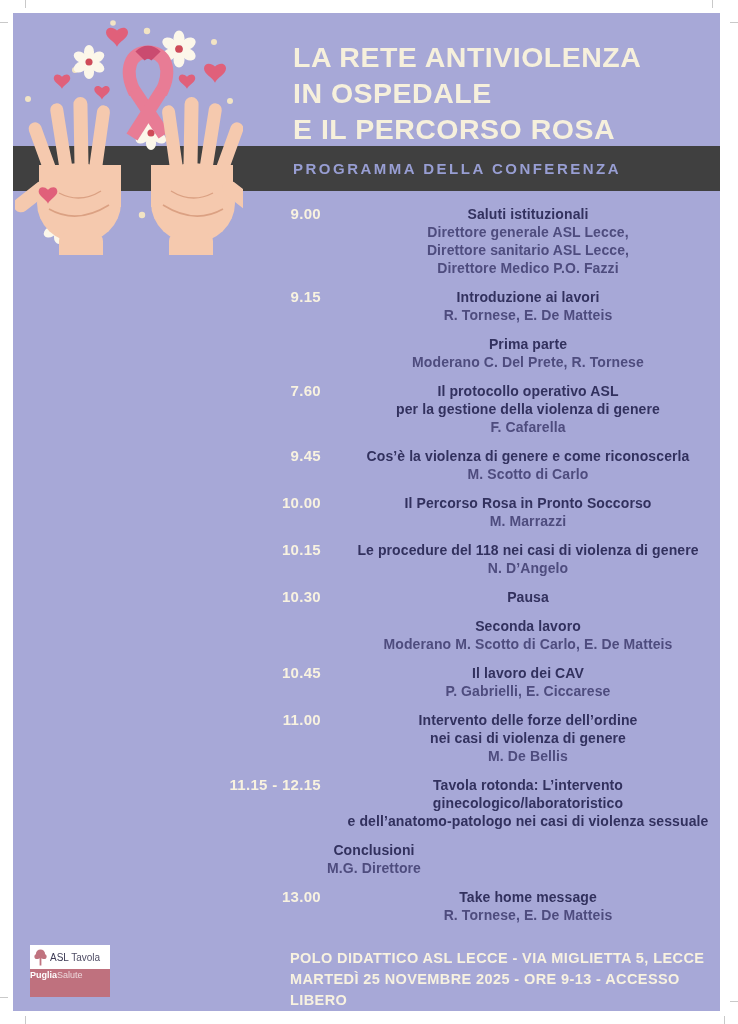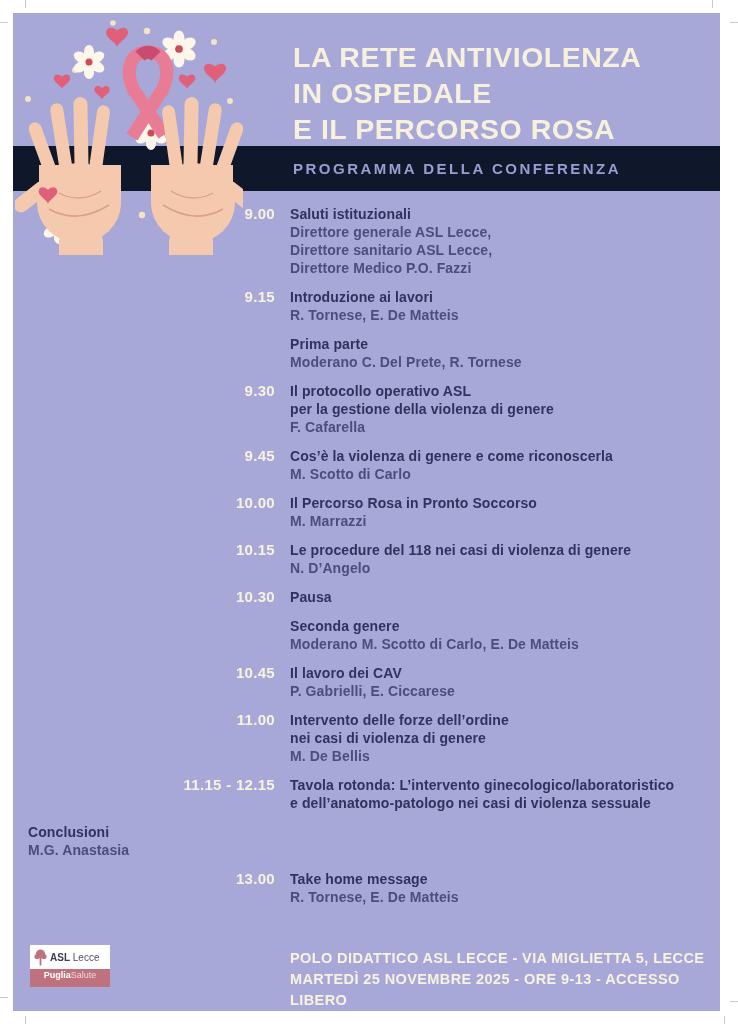--- a/index.html
+++ b/index.html
@@ -13,58 +13,58 @@
     background:#a7a8d7;overflow:hidden;
   }
   
   .title{
     position:absolute;left:280px;top:26px;
     font-size:28.5px;line-height:36px;font-weight:800;color:#f6f0dc;
     letter-spacing:.5px;z-index:2;
   }
   .band{
     position:absolute;left:0;top:133px;width:100%;height:45px;
-    background:#0f172a;z-index:1;
+    background:#404040;z-index:1;
   }
   .subtitle{
     position:absolute;left:280px;top:0;line-height:45px;
     font-size:15px;font-weight:700;color:#989ed3;letter-spacing:2.5px;
   }
   .illus{position:absolute;left:2px;top:2px;z-index:3;}
   
   .schedule{position:relative;padding-top:192px;z-index:2;}
   .row{display:flex;margin-bottom:11px;}
   .time{
     flex:0 0 262px;text-align:right;font-size:15px;font-weight:700;
-    color:#f8f2e0;letter-spacing:.3px;line-height:18px;
-  }
-  .info{margin-left:15px;flex:1;}
+    color:#f8f2e0;letter-spacing:.3px;line-height:18px;margin-left:46px;
+  }
+  .info{margin-left:15px;flex:1;text-align:center;}
   .s-title{
     font-size:14px;font-weight:700;color:#32315e;line-height:18px;
     white-space:pre-line;letter-spacing:.1px;
   }
   .s-speakers{
     font-size:14px;font-weight:700;color:#4e4c7e;line-height:18px;
     white-space:pre-line;letter-spacing:.1px;
   }
   
   .footer{position:absolute;left:0;top:930px;width:100%;height:60px;z-index:2;}
   .venue{
     position:absolute;left:277px;top:5px;font-size:14.5px;font-weight:700;
     color:#f8f2e0;line-height:21px;letter-spacing:.4px;
   }
   .logo{position:absolute;left:17px;top:2px;width:80px;}
   .logo-top{
     background:#ffffff;height:24px;display:flex;align-items:center;
     gap:3px;padding:0 4px;
   }
   .logo-org{font-size:10px;color:#504e66;}
-  .logo-org b{font-weight:700;color:#3c3a54;}
+  .logo-org b{font-weight:400;color:#3c3a54;}
   .logo-bar{
-    background:#bf717e;height:18px;text-align:center;font-size:9px;
+    background:#bf717e;height:28px;text-align:left;font-size:9px;
     line-height:13px;color:#ffffff;
   }
   .logo-bar .light{color:rgba(255,255,255,.72);}
 </style>
 </head>
 <body>
 
 <div class="crop" style="left:25px;top:0;width:1px;height:8px;"></div>
 <div class="crop" style="left:0;top:22px;width:8px;height:1px;"></div>
 <div class="crop" style="left:712px;top:0;width:1px;height:8px;"></div>
@@ -181,21 +181,21 @@
 
     <div class="row">
       <div class="time"></div>
       <div class="info">
           <div class="s-title">Prima parte</div>
       <div class="s-speakers">Moderano C. Del Prete, R. Tornese</div>
         </div>
     </div>
 
     <div class="row">
-      <div class="time">9.30</div>
+      <div class="time">7.60</div>
       <div class="info">
           <div class="s-title">Il protocollo operativo ASL
 per la gestione della violenza di genere</div>
       <div class="s-speakers">F. Cafarella</div>
         </div>
     </div>
 
     <div class="row">
       <div class="time">9.45</div>
       <div class="info">
@@ -224,21 +224,21 @@
       <div class="time">10.30</div>
       <div class="info">
           <div class="s-title">Pausa</div>
       <div class="s-speakers"></div>
         </div>
     </div>
 
     <div class="row">
       <div class="time"></div>
       <div class="info">
-          <div class="s-title">Seconda genere</div>
+          <div class="s-title">Seconda lavoro</div>
       <div class="s-speakers">Moderano M. Scotto di Carlo, E. De Matteis</div>
         </div>
     </div>
 
     <div class="row">
       <div class="time">10.45</div>
       <div class="info">
           <div class="s-title">Il lavoro dei CAV</div>
       <div class="s-speakers">P. Gabrielli, E. Ciccarese</div>
         </div>
@@ -257,21 +257,21 @@
       <div class="time">11.15 - 12.15</div>
       <div class="info">
           <div class="s-title">Tavola rotonda: L’intervento ginecologico/laboratoristico
 e dell’anatomo-patologo nei casi di violenza sessuale</div>
         </div>
     </div>
 
     <div class="row">
       <div class="info">
           <div class="s-title">Conclusioni</div>
-      <div class="s-speakers">M.G. Anastasia</div>
+      <div class="s-speakers">M.G. Direttore</div>
         </div>
     </div>
 
     <div class="row">
       <div class="time">13.00</div>
       <div class="info">
           <div class="s-title">Take home message</div>
       <div class="s-speakers">R. Tornese, E. De Matteis</div>
         </div>
     </div>
@@ -280,21 +280,21 @@
 
   <div class="footer">
     <div class="logo">
       <div class="logo-top">
         <svg width="13" height="17" viewBox="0 0 13 17">
           <circle cx="6.5" cy="5" r="4.6" fill="#c0737f"></circle>
           <circle cx="3" cy="7.5" r="2.6" fill="#c0737f"></circle>
           <circle cx="10" cy="7.5" r="2.6" fill="#c0737f"></circle>
           <rect x="5.6" y="8" width="1.8" height="8.5" fill="#c0737f"></rect>
         </svg>
-        <span class="logo-org"><b>ASL</b><span> Lecce</span></span>
+        <span class="logo-org"><b>ASL</b><span> Tavola</span></span>
       </div>
       <div class="logo-bar"><b>Puglia</b><span class="light">Salute</span></div>
     </div>
     <div class="venue">
       <div>POLO DIDATTICO ASL LECCE - VIA MIGLIETTA 5, LECCE</div>
       <div>MARTEDÌ 25 NOVEMBRE 2025 - ORE 9-13 - ACCESSO LIBERO</div>
     </div>
   </div>
 
 </div>

